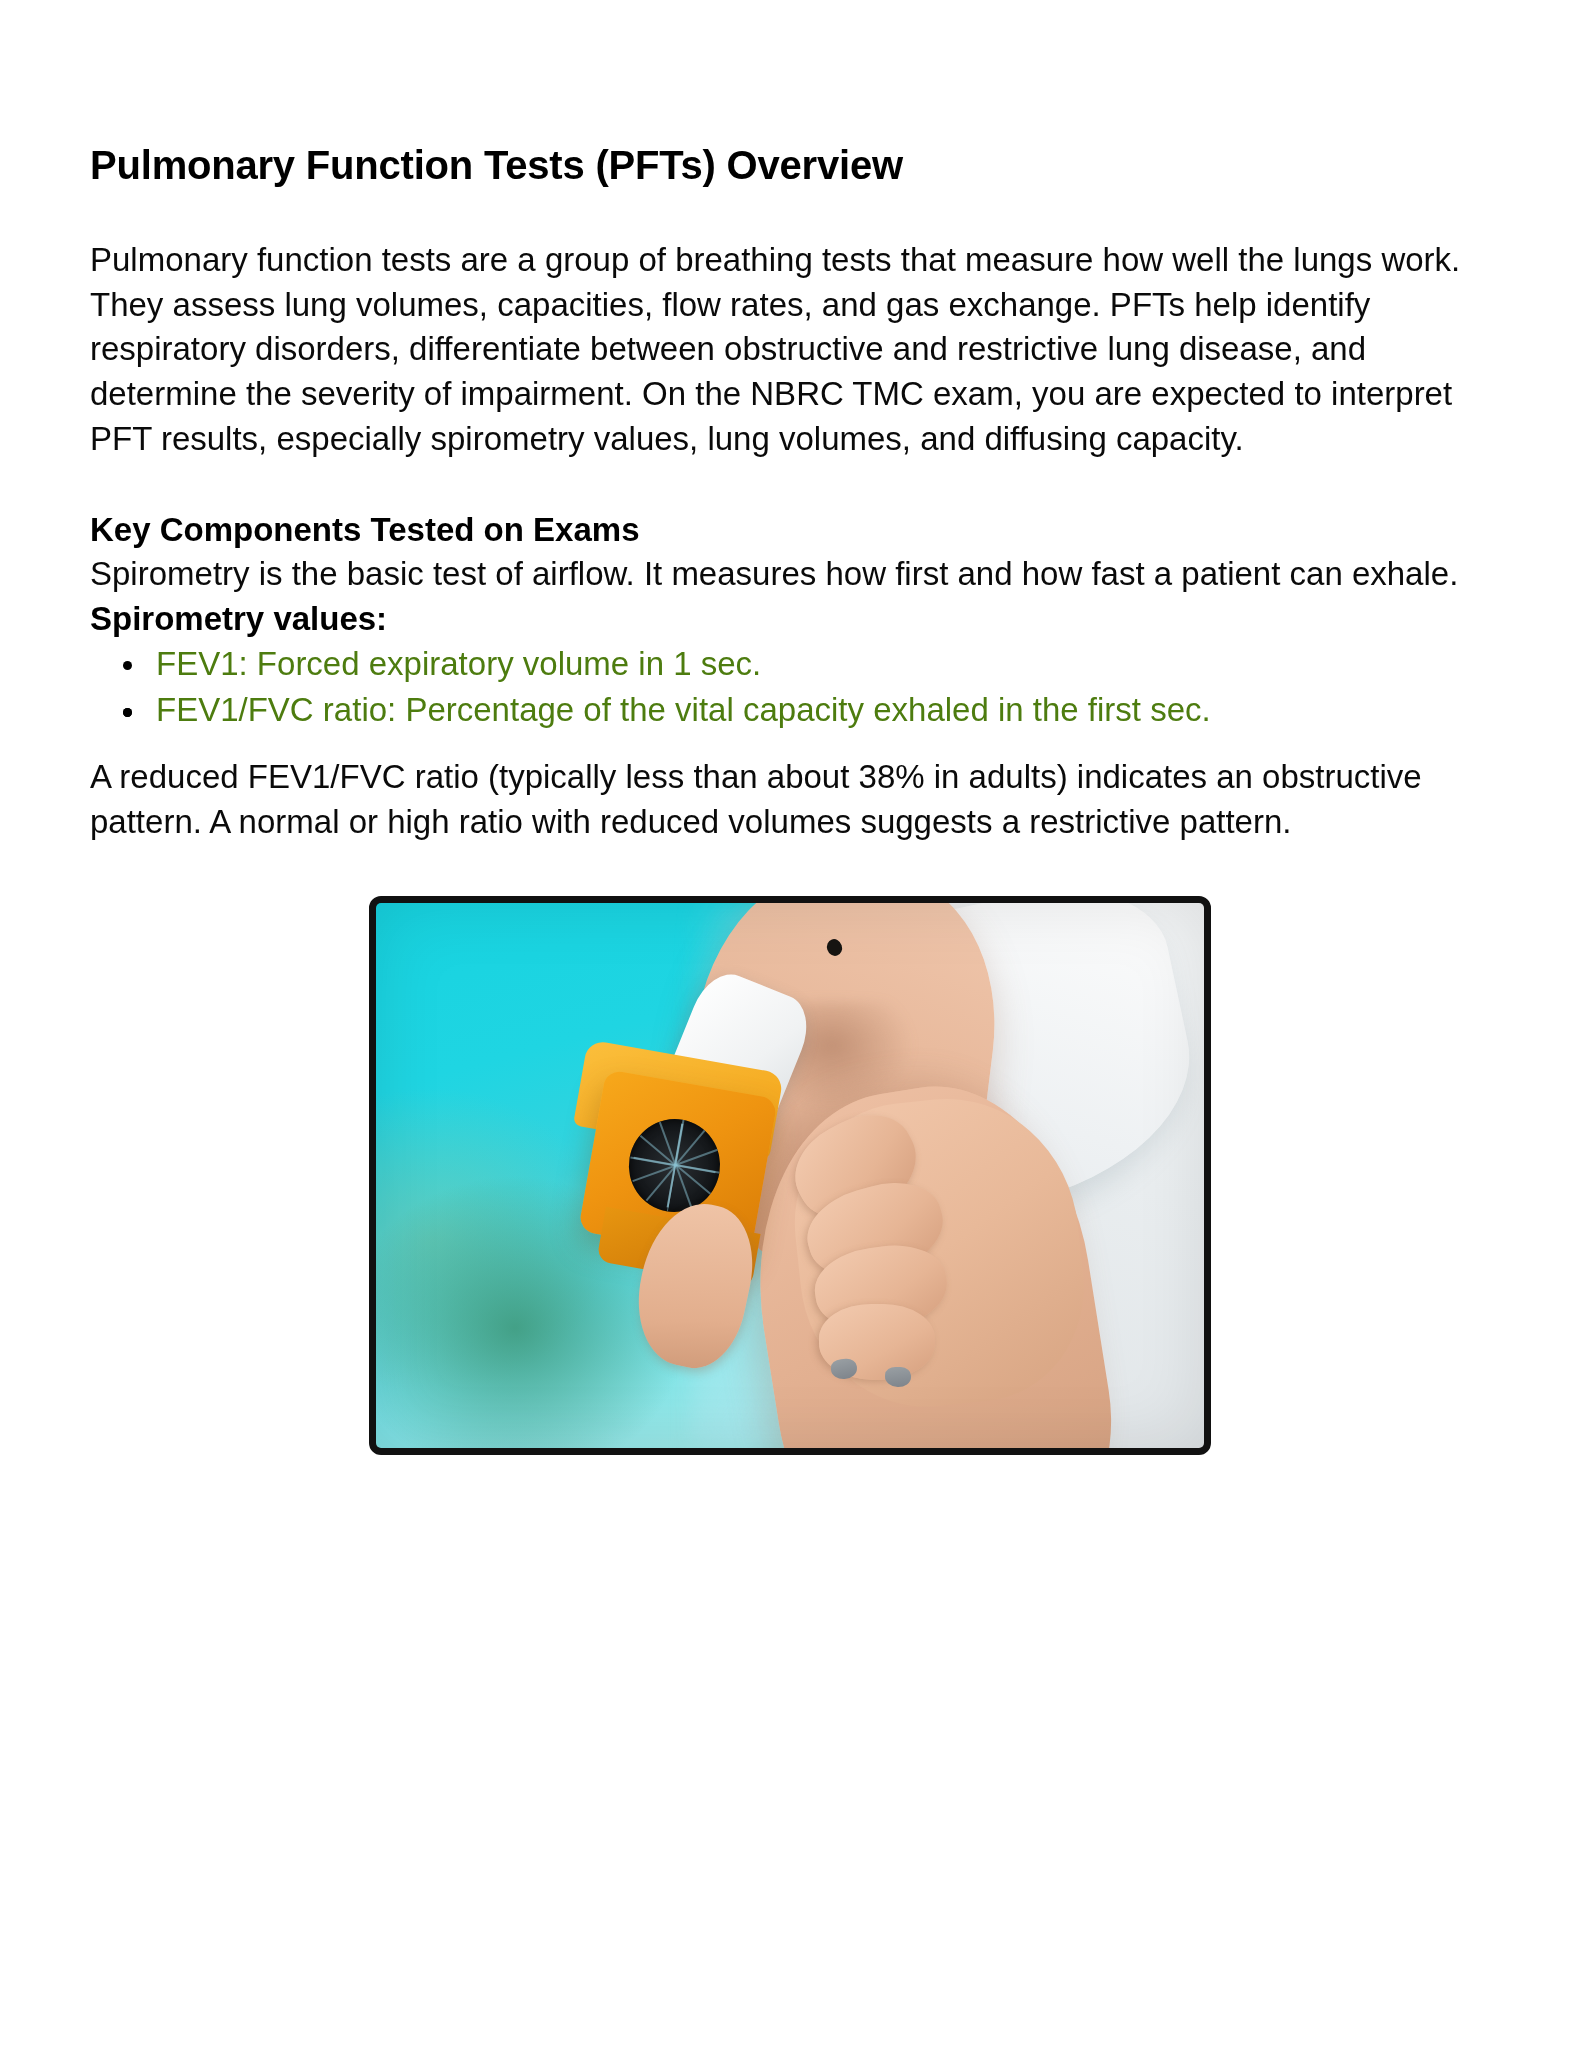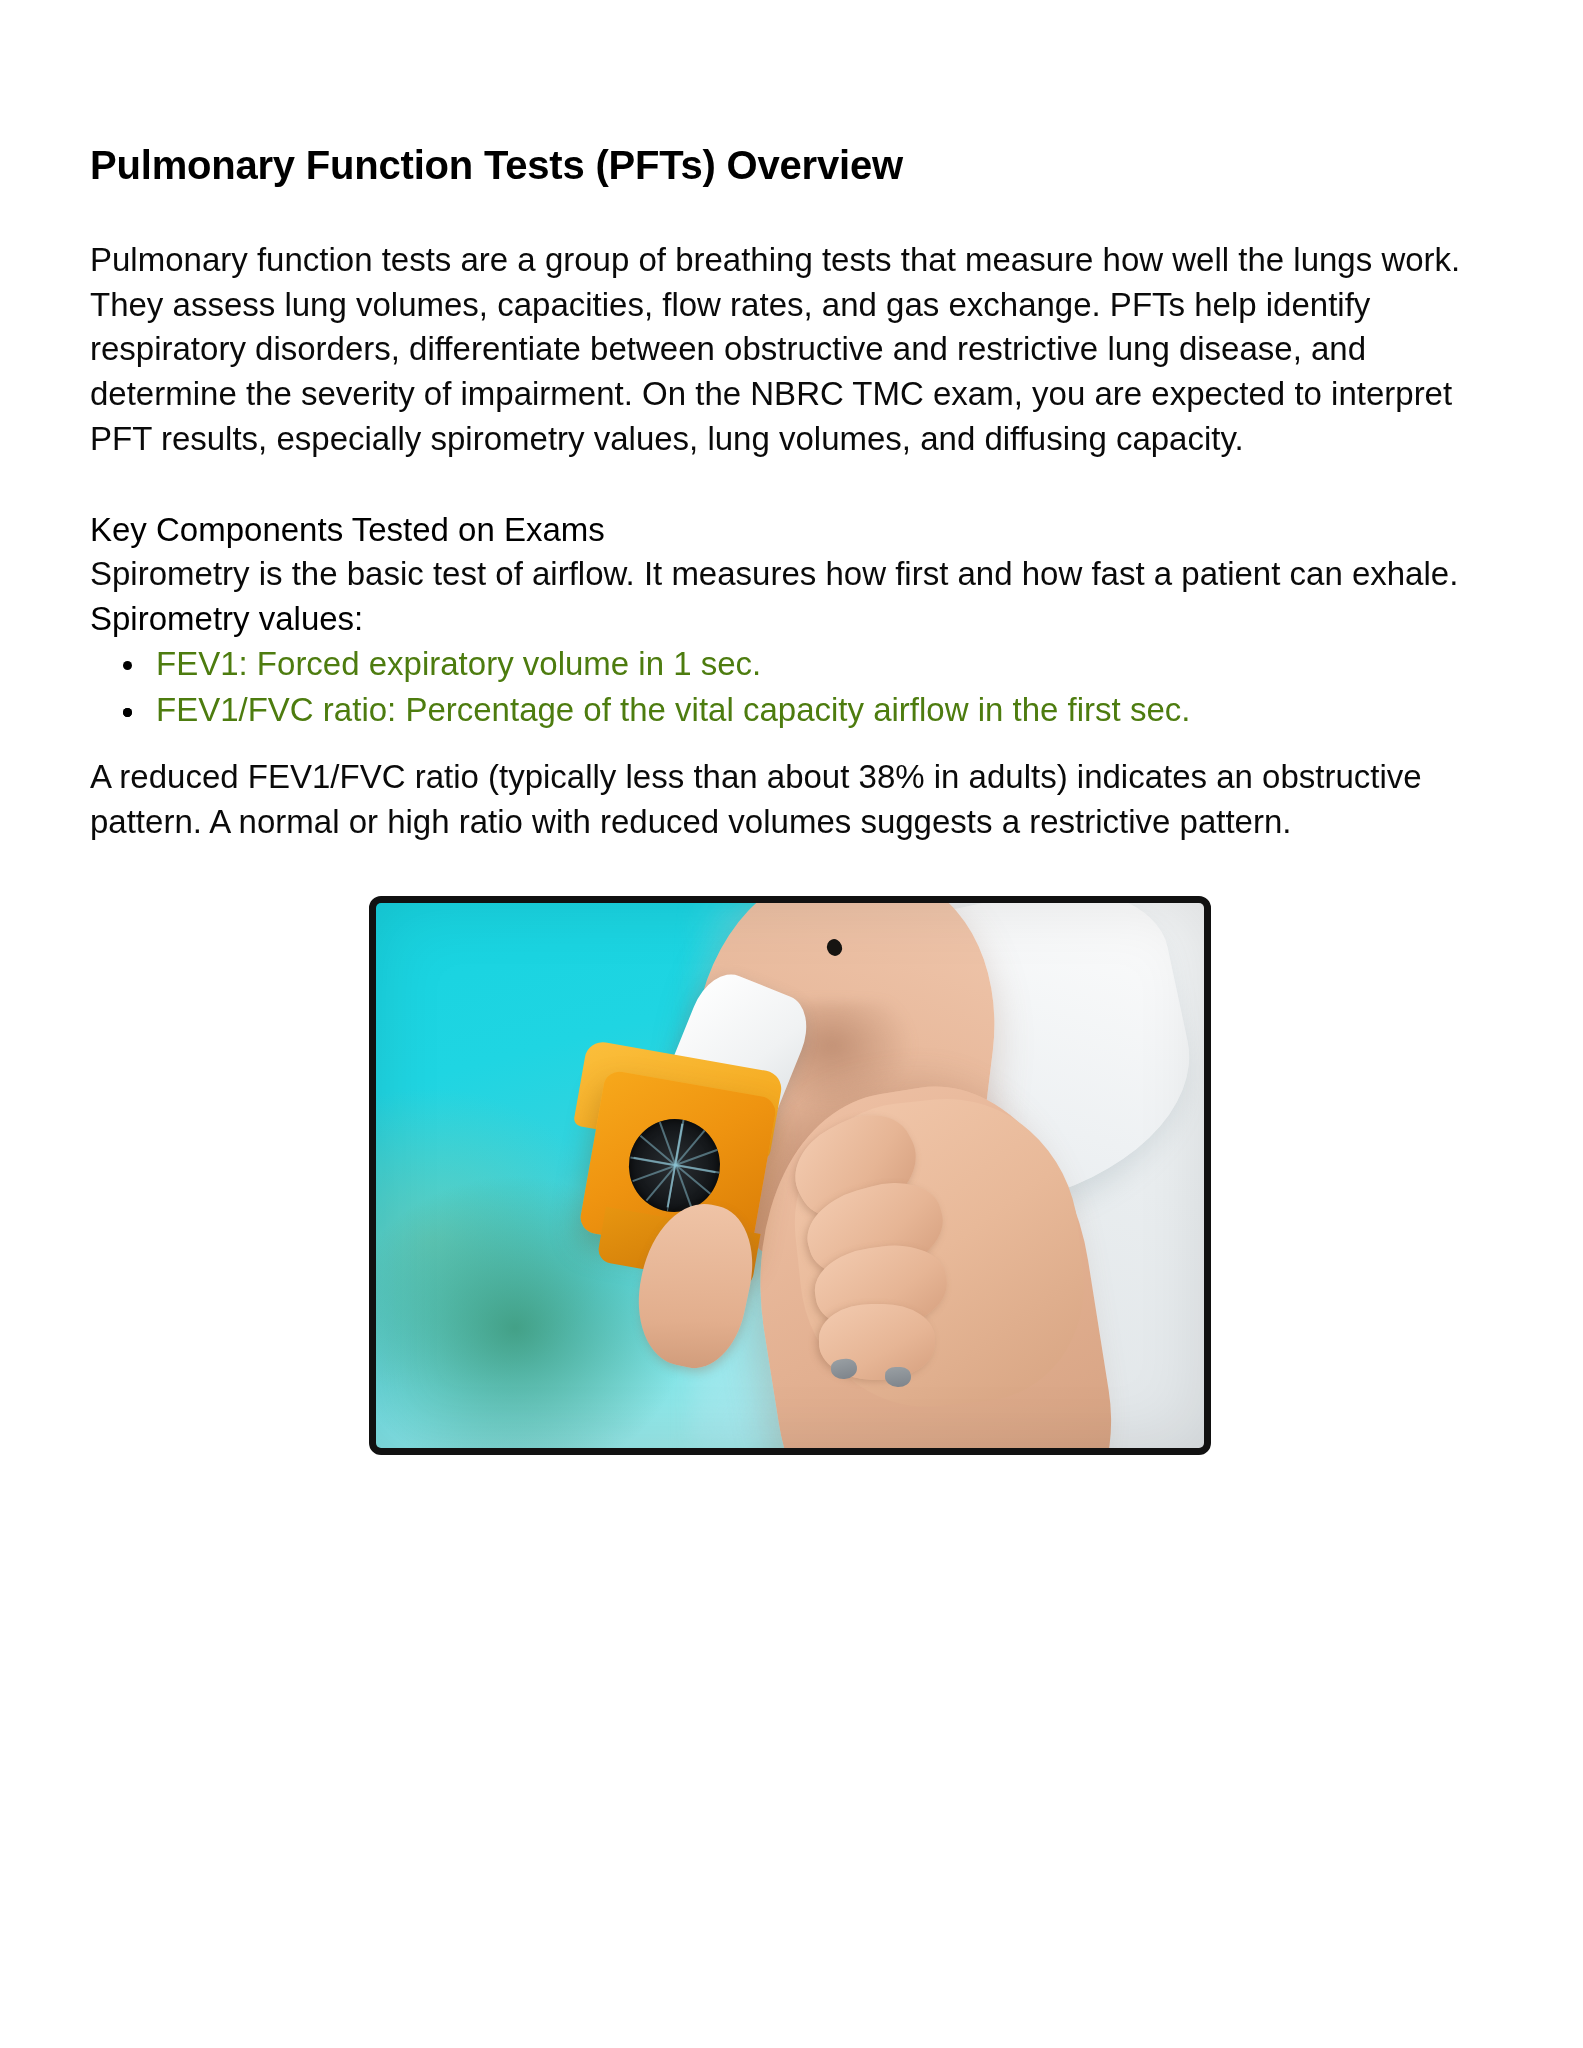--- a/index.html
+++ b/index.html
@@ -40,21 +40,21 @@
     line-height: 1.355;
     margin: 0 0 46px 0;
     max-width: 1395px;
     color: #0a0a0a;
   }
   .para.tight {
     margin-bottom: 0;
   }
   .subhead {
     font-size: 33px;
-    font-weight: normal;
+    font-weight: bold;
     line-height: 1.355;
     margin: 0;
     color: #000;
   }
   .bullets {
     list-style: none;
     margin: 0;
     padding: 0;
   }
   .bullets li {
@@ -344,21 +344,21 @@
     <ul class="bullets">
       <li>
         <span class="dot"></span>
         <span>FEV1: Forced expiratory volume in 1 sec.</span>
       </li>
       <li>
         <span class="dot"></span>
       </li>
       <li>
         <span class="dot"></span>
-        <span>FEV1/FVC ratio: Percentage of the vital capacity airflow in the first sec.</span>
+        <span>FEV1/FVC ratio: Percentage of the vital capacity exhaled in the first sec.</span>
       </li>
     </ul>
 
     <div class="spacer-sm"></div>
 
     <p class="para">A reduced FEV1/FVC ratio (typically less than about 38% in adults) indicates an obstructive pattern. A normal or high ratio with reduced volumes suggests a restrictive pattern.</p>
 
     <div class="photo-wrap">
       <div class="photo-frame">
         <div class="photo">

